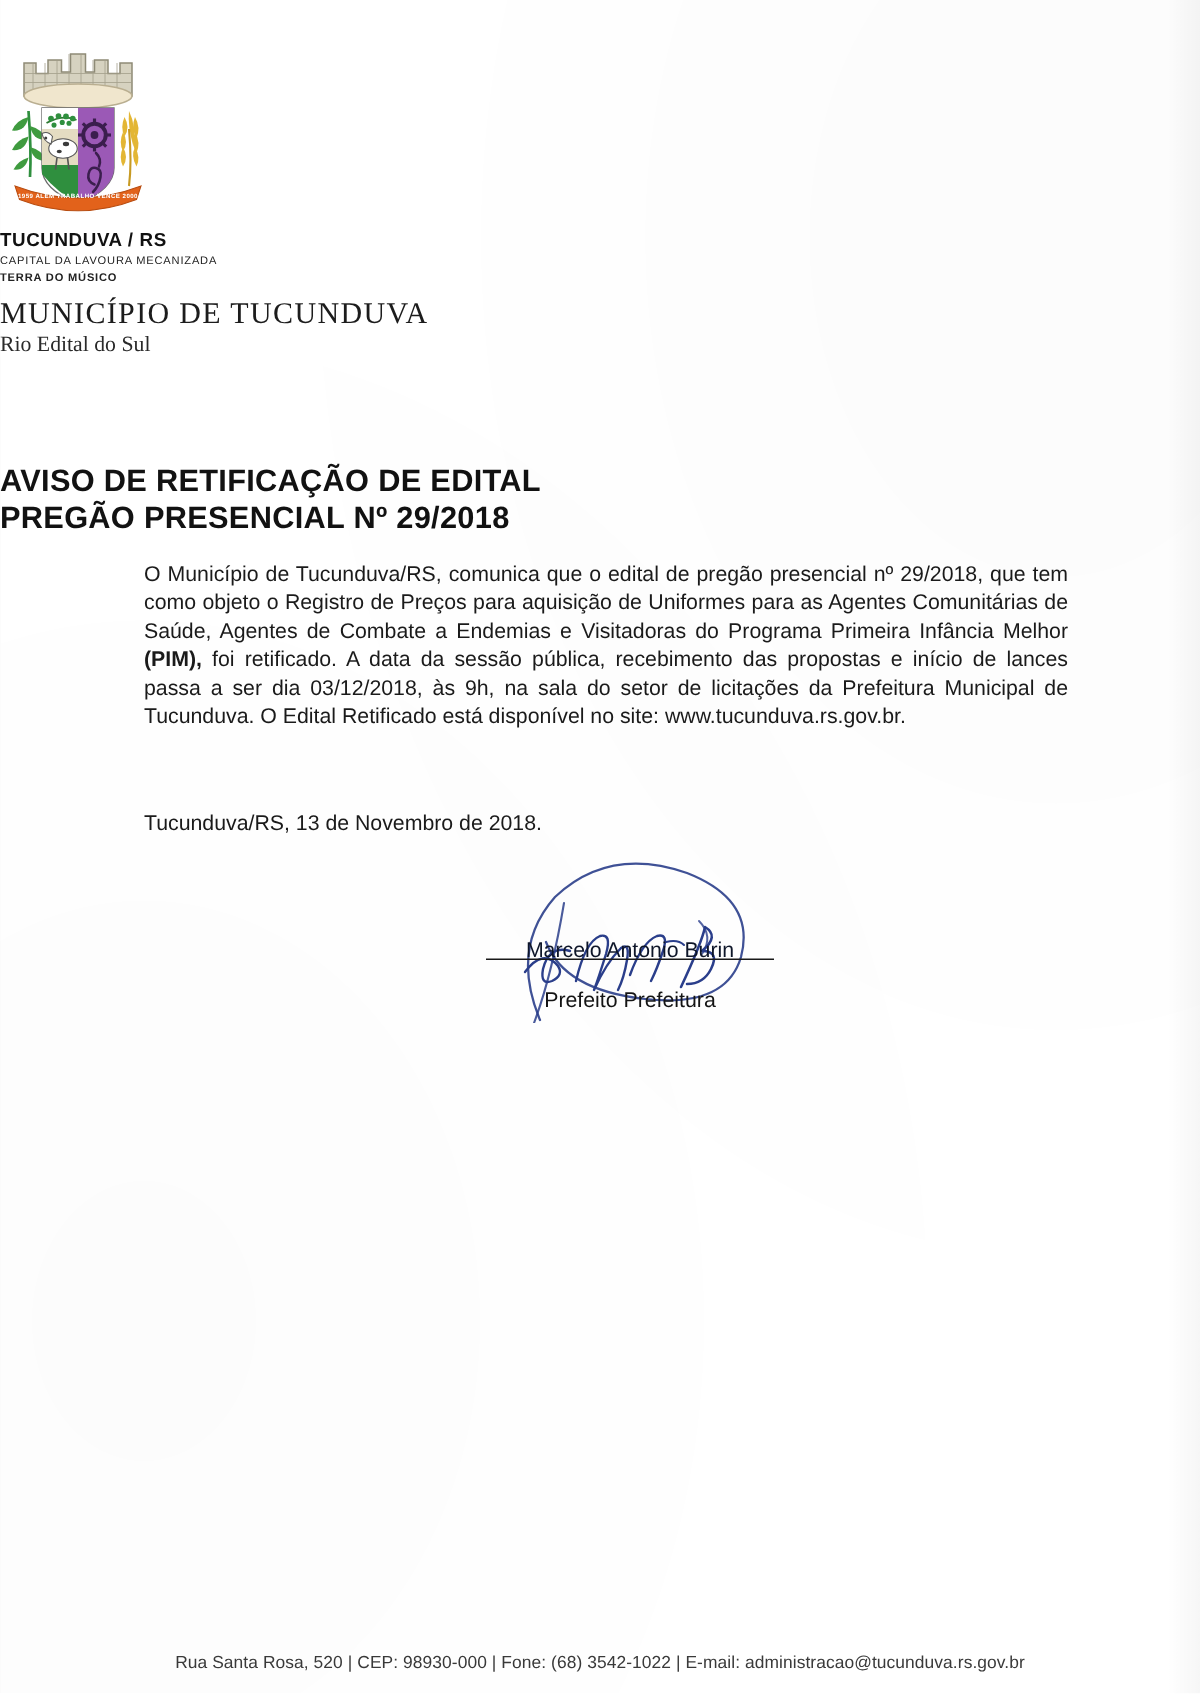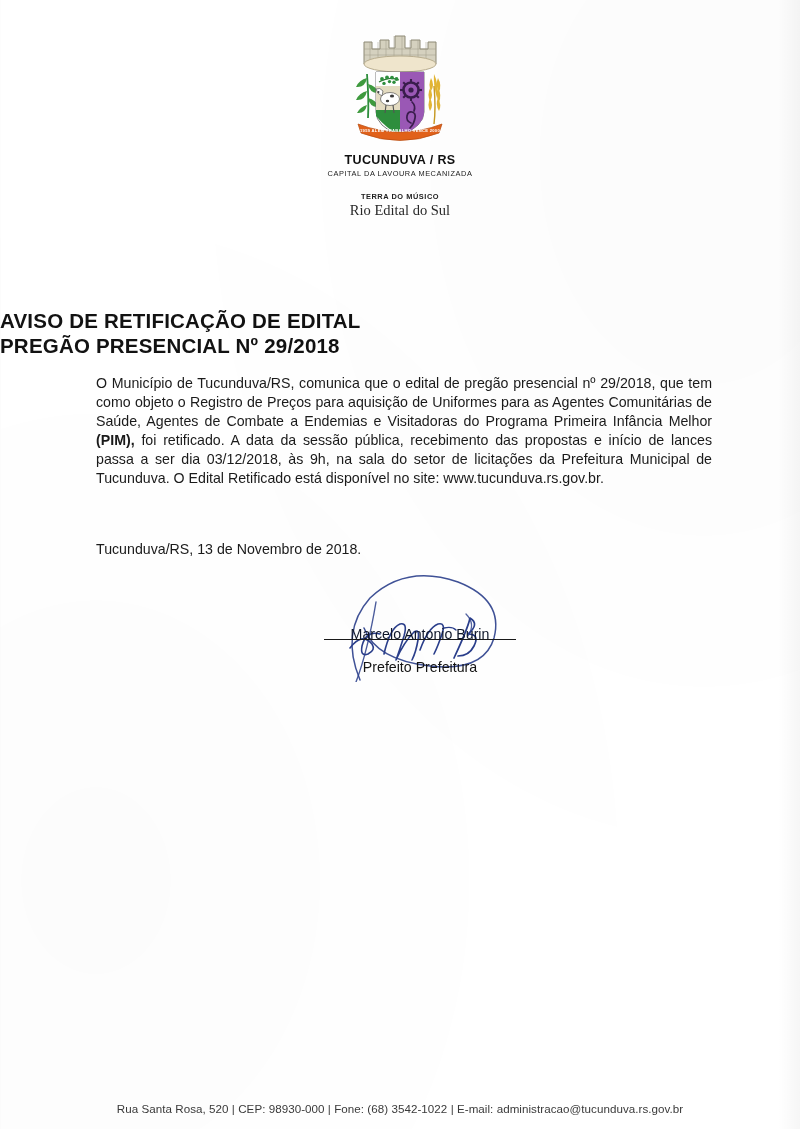--- a/index.html
+++ b/index.html
@@ -34,21 +34,21 @@
     background: linear-gradient(90deg, rgba(0,0,0,0.0), rgba(0,0,0,0.035));
     pointer-events: none;
   }
 
   
   .header {
     position: absolute;
     top: 28px; left: 0; right: 0;
     display: flex;
     flex-direction: column;
-    align-items: center;
+    align-items: flex-start;
   }
   .crest {
     position: relative;
     width: 104px;
     height: 122px;
   }
   .crest svg { display: block; }
 
   .crest-name {
     margin-top: 3px;
@@ -62,21 +62,21 @@
     font-weight: normal;
     letter-spacing: .55px;
     color: #222;
     margin-top: 2px;
   }
   .crest-sub2 {
     font-size: 7.4px;
     font-weight: bold;
     letter-spacing: .55px;
     color: #222;
-    margin-top: 14px;
+    margin-top: 2px;
   }
   .muni-title {
     font-family: "Liberation Serif", serif;
     font-size: 20px;
     letter-spacing: .9px;
     color: #1c1c1c;
     margin-top: 9px;
   }
   .muni-state {
     font-family: "Liberation Serif", serif;
@@ -273,20 +273,21 @@
       <g>
         <path d="M10 96 q42 16 84 0 l-3 9 q-39 15 -78 0 Z" fill="#e2621b" stroke="#b84c10" stroke-width=".7"></path>
         <text x="52" y="104" font-family="Liberation Sans, sans-serif" font-size="4.1" font-weight="bold" fill="#ffffff" text-anchor="middle" letter-spacing=".3">1959 ALEM TRABALHO VENCE 2000</text>
       </g>
     </svg>
   </div>
 
   <div class="crest-name">TUCUNDUVA / RS</div>
   <div class="crest-sub1">CAPITAL DA LAVOURA MECANIZADA</div>
   <div class="crest-sub2">TERRA DO MÚSICO</div>
+  <div class="muni-title">MUNICÍPIO DE TUCUNDUVA</div>
   <div class="muni-state">Rio Edital do Sul</div>
 </div>
 
 <div class="doc-title">
   <span>AVISO DE RETIFICAÇÃO DE EDITAL</span>
   <span class="line2">PREGÃO PRESENCIAL Nº 29/2018</span>
 </div>
 
 <div class="body-text"><span>O Município de Tucunduva/RS, comunica que o edital de pregão presencial nº 29/2018, que tem como objeto o Registro de Preços para aquisição de Uniformes para as Agentes Comunitárias de Saúde, Agentes de Combate a Endemias e Visitadoras do Programa Primeira Infância Melhor </span><b>(PIM),</b><span> foi retificado. A data da sessão pública, recebimento das propostas e início de lances passa a ser dia 03/12/2018, às 9h, na sala do setor de licitações da Prefeitura Municipal de Tucunduva. O Edital Retificado está disponível no site: www.tucunduva.rs.gov.br.</span></div>
 

